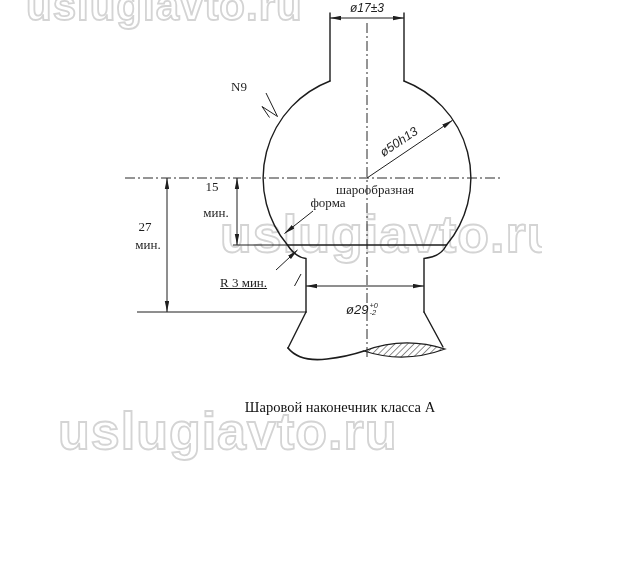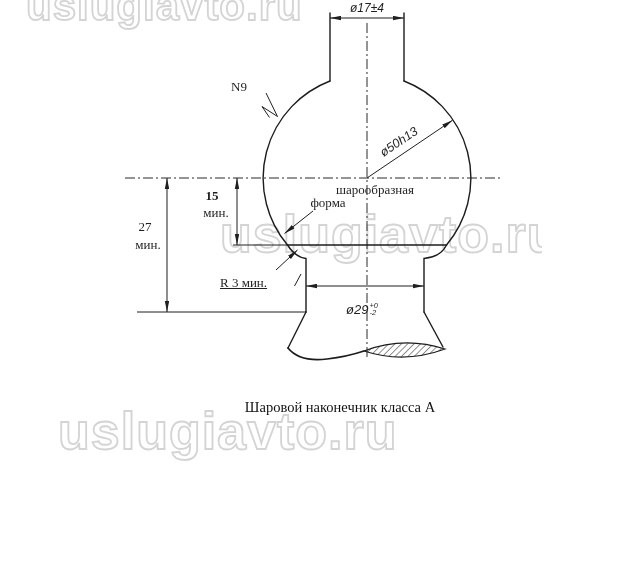--- a/index.html
+++ b/index.html
@@ -23,21 +23,21 @@
   .lbl{position:absolute;z-index:2;color:#1f1f1f;white-space:nowrap;line-height:1;}
   .dimfont{font-family:"Liberation Sans",sans-serif;font-style:italic;font-size:12px;}
   .serif13{font-family:"Liberation Serif",serif;font-size:13px;}
   .cx{transform:translateX(-50%);}
   .lbl-stud{left:367px;top:2px;}
   .lbl-n9{left:231px;top:80px;font-family:"Liberation Serif",serif;font-size:13px;text-align:right;}
   .lbl-ball{left:399px;top:142px;font-size:12.5px;
             transform:translate(-50%,-50%) rotate(-34deg);}
   .lbl-sph1{left:328px;top:183px;margin-left:47px;}
   .lbl-sph2{left:328px;top:196px;}
-  .lbl-15v{left:212px;top:189px;font-weight:bold;}
+  .lbl-15v{left:212px;top:180px;}
   .lbl-15u{left:216px;top:206px;}
   .lbl-32v{left:145px;top:220px;}
   .lbl-32u{left:148px;top:238px;}
   .lbl-r3{left:220px;top:276px;text-decoration:underline;}
   .lbl-neck{left:346px;top:269px;display:flex;align-items:flex-start;margin-top:34px;}
   .lbl-neck .nom{font-size:13px;}
   .tolstack{display:inline-flex;flex-direction:column;margin-left:1px;}
   .tolstack span{font-size:7.5px;line-height:6.5px;font-style:italic;
                  font-family:"Liberation Sans",sans-serif;}
   .caption{left:340px;top:400px;font-size:14.5px;z-index:3;
@@ -107,21 +107,21 @@
 
       <line x1="313" y1="211" x2="284.5" y2="233.5" marker-end="url(#aE)"></line>
 
       <line x1="276" y1="270" x2="297.5" y2="250" marker-end="url(#aE)"></line>
       <line x1="294.5" y1="286" x2="301" y2="274"></line>
 
       <path d="M266,93 L277.5,116.5 L262,106.5 L269.5,117.5"></path>
     </g>
   </svg>
 
-  <span class="lbl dimfont cx lbl-stud">ø17±4</span>
+  <span class="lbl dimfont cx lbl-stud">ø17±3</span>
 
   <span class="lbl lbl-n9">N9</span>
 
   <span class="lbl dimfont lbl-ball">ø50h13</span>
 
   <span class="lbl serif13 cx lbl-sph1">шарообразная</span>
   <span class="lbl serif13 cx lbl-sph2">форма</span>
 
   <span class="lbl serif13 cx lbl-15v">15</span>
   <span class="lbl serif13 cx lbl-15u">мин.</span>

